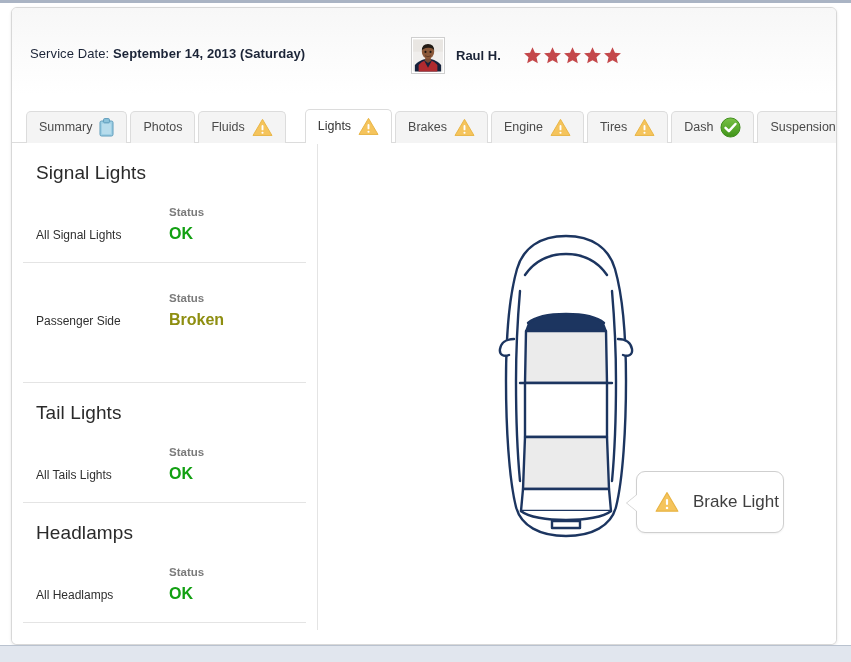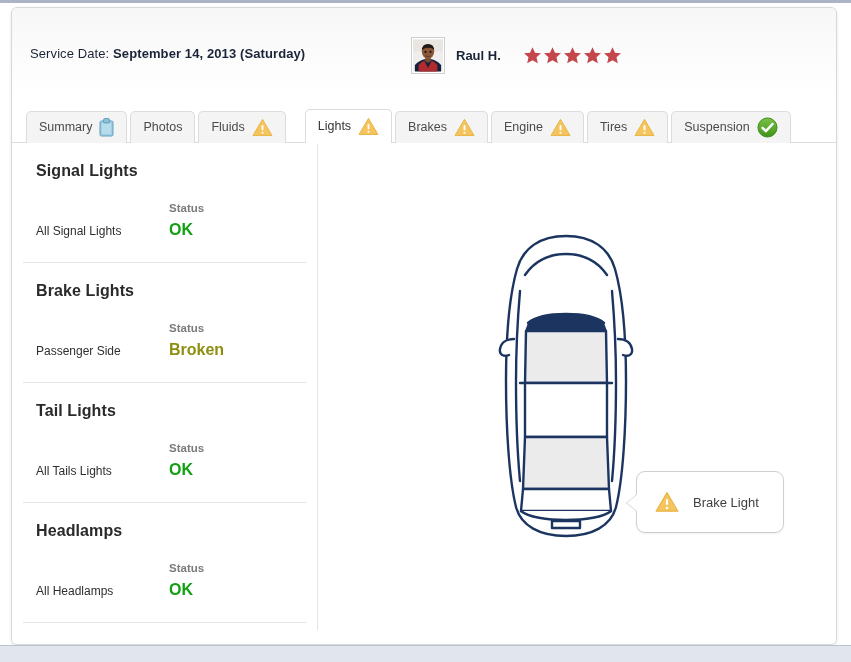--- a/index.html
+++ b/index.html
@@ -194,23 +194,23 @@
   .group {
     position: relative;
     padding: 19px 0 0 0;
     margin: 0 11px 0 11px;
     border-bottom: 1px solid #e4e4e4;
     height: 120px;
   }
   .group:last-child { border-bottom: 1px solid #e4e4e4; }
 
   .group-title {
-    font-size: 16px;
+    font-size: 19px;
     color: #2a2a2a;
-    font-weight: bold;
+    font-weight: normal;
     margin-left: 13px;
     margin-bottom: 12px;
     letter-spacing: 0.1px;
   }
 
   .group-row {
     display: flex;
     align-items: flex-end;
   }
 
@@ -282,21 +282,21 @@
     border-right: 11px solid #cfcfcf;
   }
   .callout-arrow-fill {
     left: -10px;
     border-right: 11px solid #ffffff;
   }
 
   .callout-icon { display: flex; align-items: center; flex: 0 0 auto; }
   .callout-icon svg { display: block; }
   .callout-text {
-    font-size: 13px;
+    font-size: 17px;
     color: #3f3f3f;
     white-space: nowrap;
   }
 </style>
 </head>
 <body>
 
 <div class="viewport">
 
   <div class="top-rule"></div>
@@ -411,20 +411,35 @@
         <span class="tab-label">Tires</span>
         <span class="tab-icon">
           <svg width="21" height="19" viewBox="0 0 22 20">
               <path d="M11 1.4 L21 18.4 L1 18.4 Z" fill="#f5c45c" stroke="#e8b445" stroke-width="1" stroke-linejoin="round"></path>
               <rect x="10" y="7.4" width="2" height="5.6" rx="1" fill="#ffffff"></rect>
               <circle cx="11" cy="15.5" r="1.15" fill="#ffffff"></circle>
             </svg>
         </span>
       </div>
 
+      <div class="tab">
+        <span class="tab-label">Dash</span>
+        <span class="tab-icon">
+          <svg width="21" height="21" viewBox="0 0 22 22">
+            <defs>
+                <linearGradient id="gck1" x1="0" y1="0" x2="0" y2="1">
+                  <stop offset="0" stop-color="#79c247"></stop>
+                  <stop offset="1" stop-color="#3f9318"></stop>
+                </linearGradient>
+              </defs>
+            <circle cx="11" cy="11" r="10" fill="url(#gck1)" stroke="#3c8a18" stroke-width="1"></circle>
+            <path d="M5.8 11.4 L9.3 14.8 L16.2 7.3" stroke="#ffffff" stroke-width="2.6" fill="none" stroke-linecap="round" stroke-linejoin="round"></path>
+          </svg>
+        </span>
+      </div>
 
       <div class="tab">
         <span class="tab-label">Suspension</span>
         <span class="tab-icon">
           <svg width="21" height="21" viewBox="0 0 22 22">
             <defs>
                 <linearGradient id="gck2" x1="0" y1="0" x2="0" y2="1">
                   <stop offset="0" stop-color="#79c247"></stop>
                   <stop offset="1" stop-color="#3f9318"></stop>
                 </linearGradient>
@@ -448,21 +463,20 @@
           <div class="group-row">
             <div class="row-name">All Signal Lights</div>
             <div class="row-status">
               <div class="status-head">Status</div>
               <div class="status-value" style="color:#12a012">OK</div>
             </div>
           </div>
         </div>
 
         <div class="group">
-          <div class="group-title">Brake Lights</div>
           <div class="group-row">
             <div class="row-name">Passenger Side</div>
             <div class="row-status">
               <div class="status-head">Status</div>
               <div class="status-value" style="color:#8e8e10">Broken</div>
             </div>
           </div>
         </div>
 
         <div class="group">

